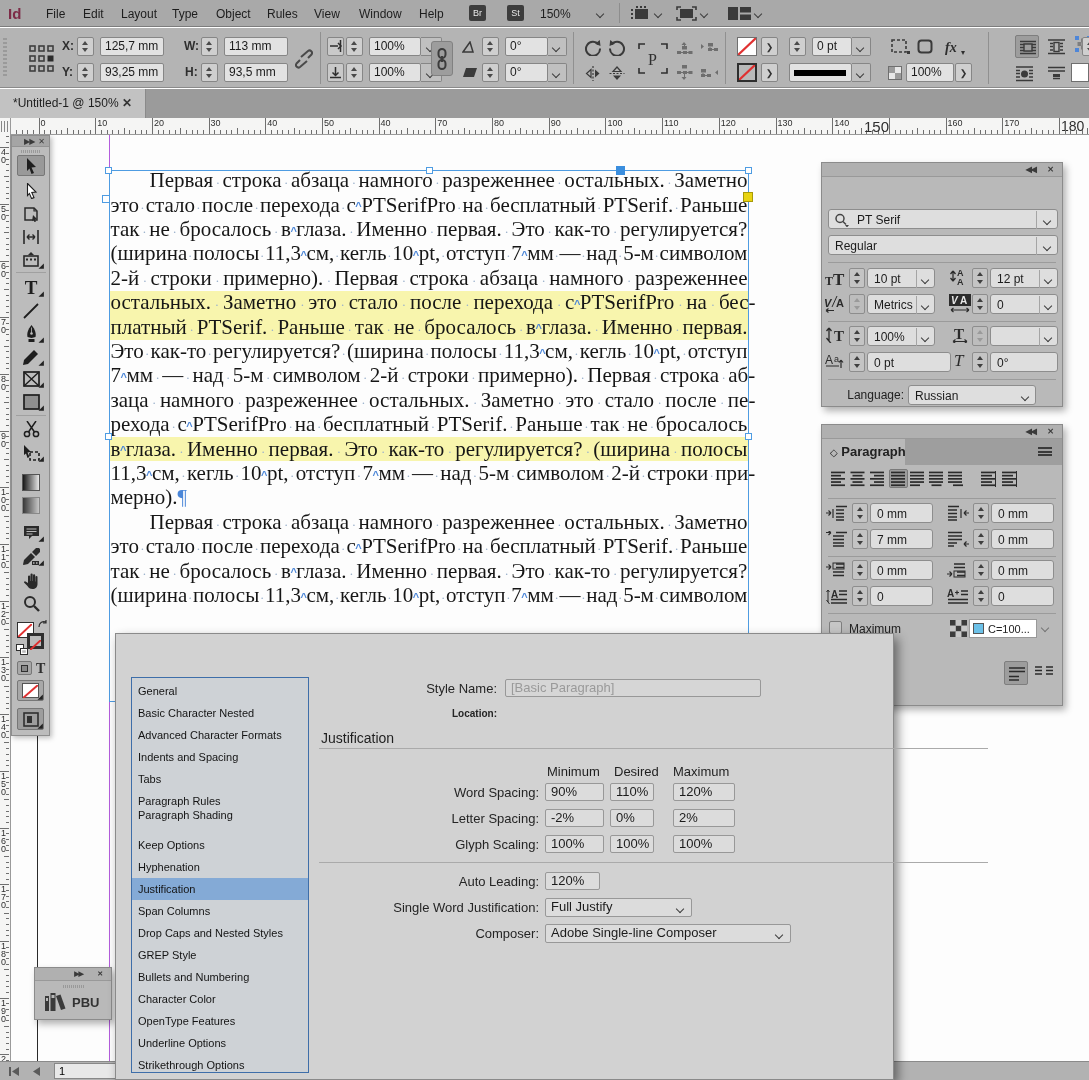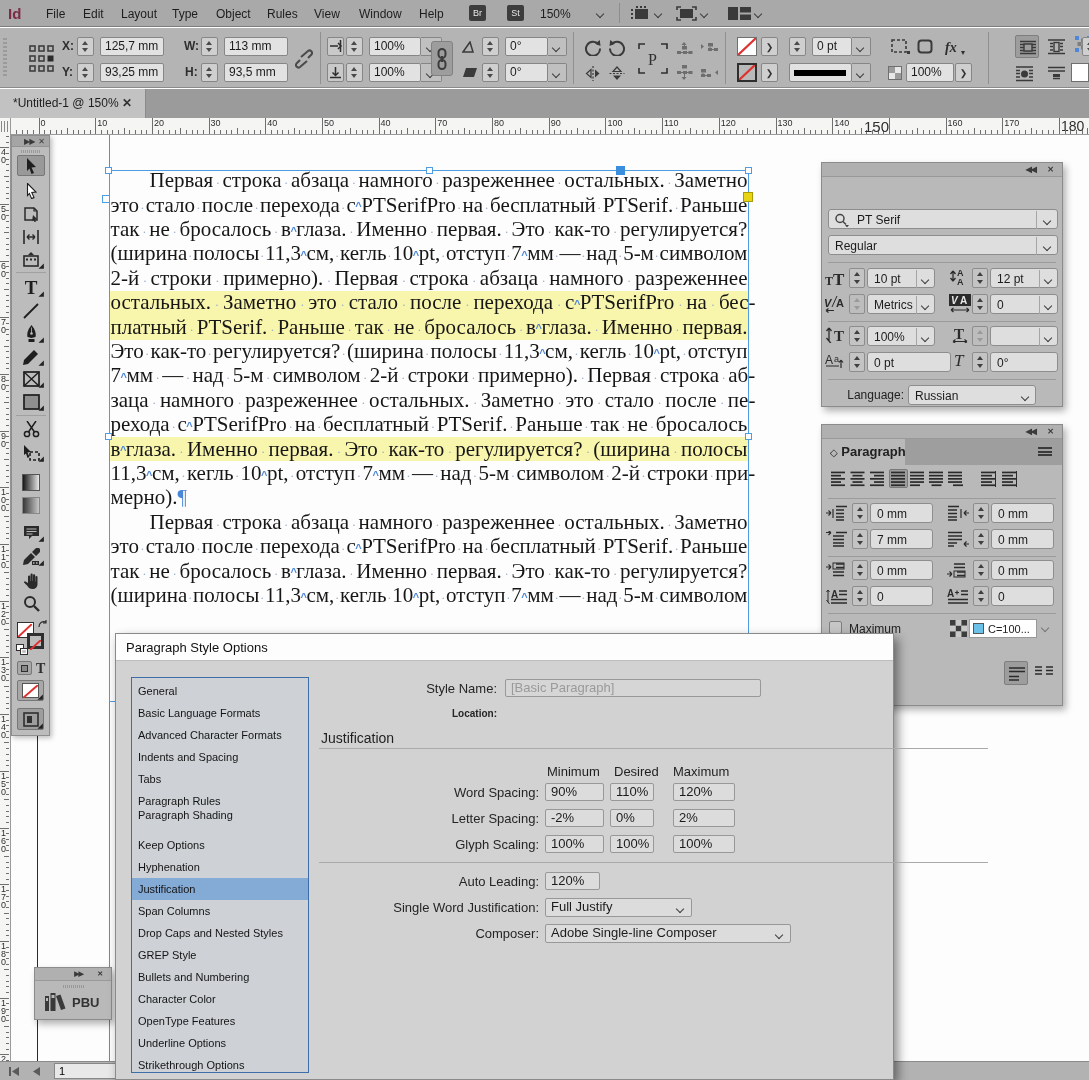--- a/index.html
+++ b/index.html
@@ -1304,26 +1304,23 @@
       <rect x="1" y="0" width="2" height="9" fill="#5a5a5a"></rect>
       <path d="M11 0 v9 l-7 -4.5 z" fill="#5a5a5a"></path>
     </svg>
  <svg style="position:absolute;left:32px;top:5px" width="9" height="9" viewBox="0 0 9 9">
       <path d="M8 0 v9 l-7 -4.5 z" fill="#5a5a5a"></path>
     </svg>
  <div style="position:absolute;left:54px;top:1px;width:63px;height:16px;background:#e8e8e8;border:1px solid #888;font-size:11px;padding:1px 4px">1</div>
 </div>
 
 <div id="dialog">
- <div id="dtitle">
-      <span style="position:absolute;left:10px;top:6px;font-size:13px;color:#111">Paragraph Style Options</span>
-    </div>
  <div id="dlist">
       <div class="li" style="top:2px">General</div>
-      <div class="li" style="top:24px">Basic Language Formats</div>
+      <div class="li" style="top:24px">Basic Character Nested</div>
       <div class="li" style="top:46px">Advanced Character Formats</div>
       <div class="li" style="top:68px">Indents and Spacing</div>
       <div class="li" style="top:90px">Tabs</div>
       <div class="li" style="top:112px">Paragraph Rules</div>
       <div class="li" style="top:126px">Paragraph Shading</div>
       <div class="li" style="top:156px">Keep Options</div>
       <div class="li" style="top:178px">Hyphenation</div>
       <div class="li lisel" style="top:200px">Justification</div>
       <div class="li" style="top:222px">Span Columns</div>
       <div class="li" style="top:244px">Drop Caps and Nested Styles</div>

